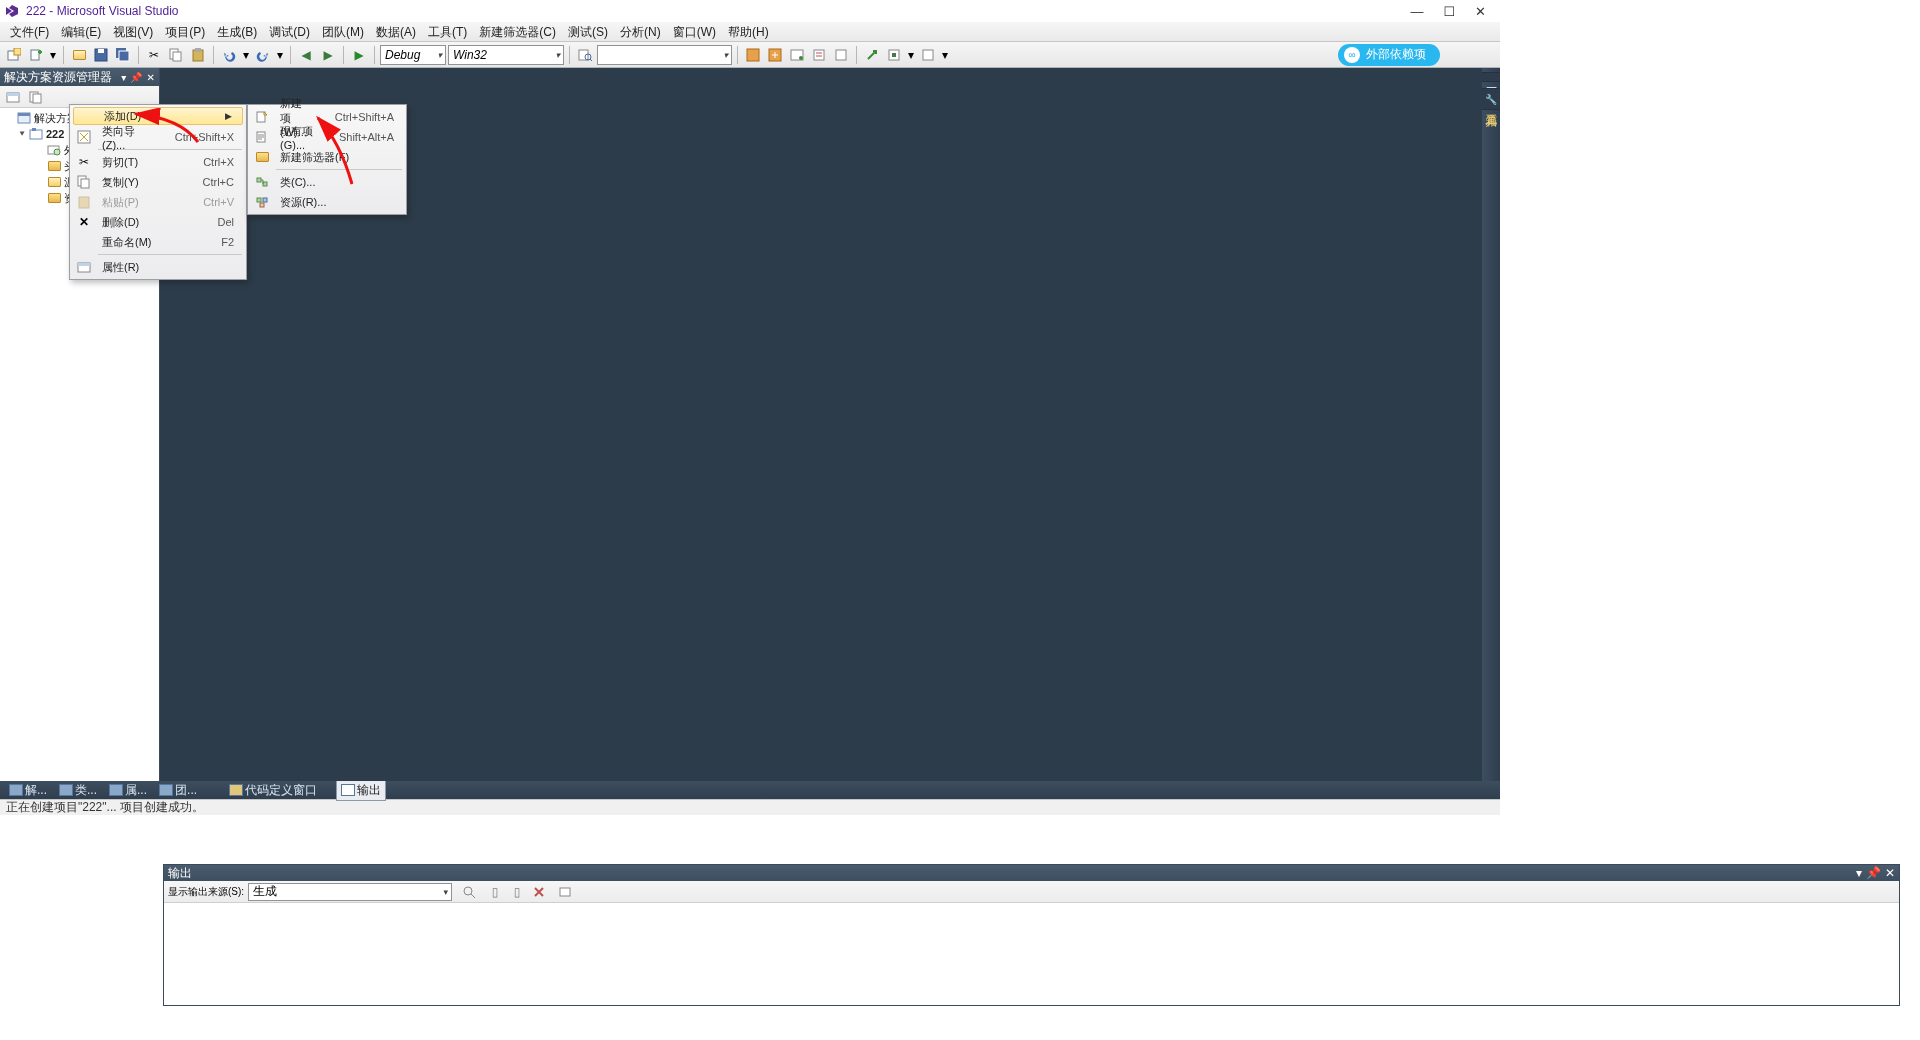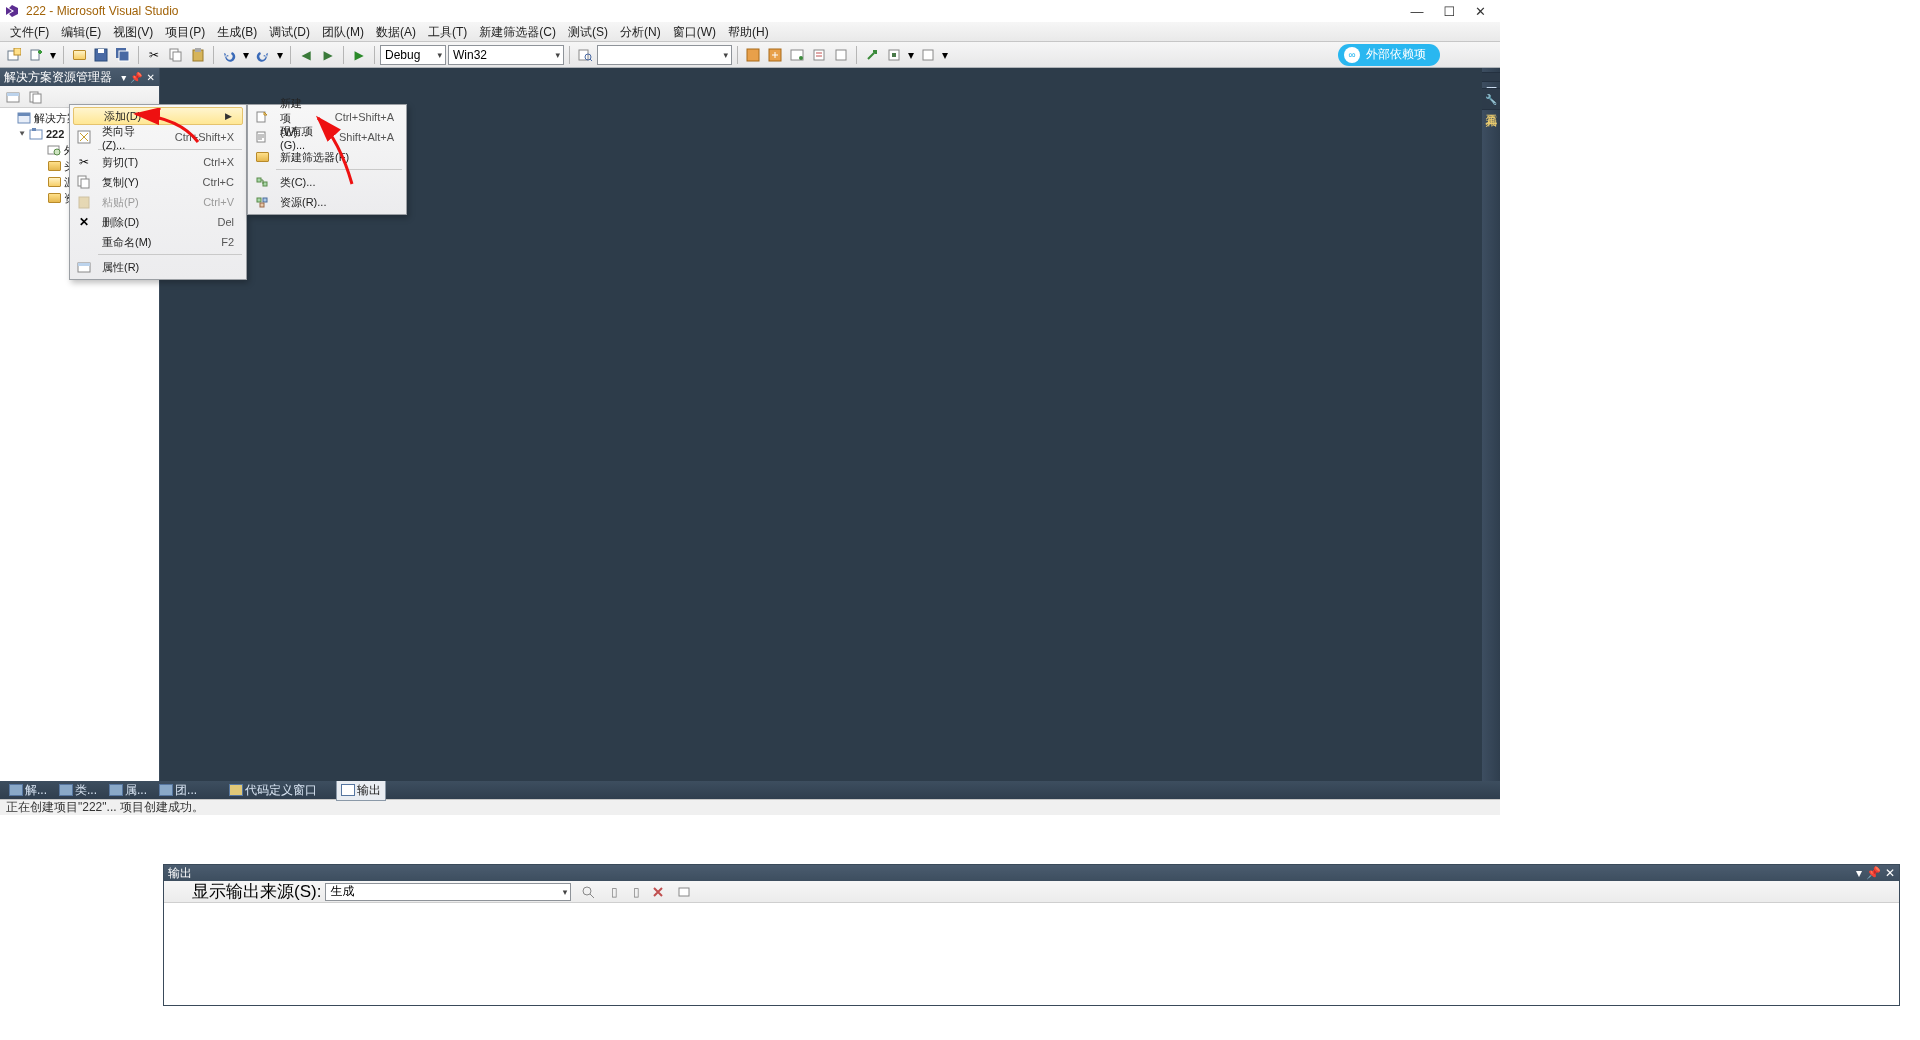--- a/index.html
+++ b/index.html
@@ -1,33 +1,33 @@
 <!DOCTYPE html>
 <html><head>
 <meta charset="utf-8">
 <style>
   * { box-sizing: border-box; margin: 0; padding: 0; font-family: "Microsoft YaHei", "Segoe UI", sans-serif; font-size: 12px; }
   html, body { width: 1500px; height: 815px; overflow: hidden; background: #fff; }
   
   
   .titlebar { height: 22px; background: #fff; display: flex; align-items: center; padding: 0 4px; border-bottom: 0 solid #ddd; }
   .titlebar .vs-logo { width: 16px; height: 16px; margin-right: 6px; display:flex; align-items:center; justify-content:center; color:#5c2d91;}
-  .titlebar .title-text { color:#a16207; }
+  .titlebar .title-text { color:#4c1d95; }
   .titlebar .winbtns { margin-left:auto; display:flex; gap: 20px; padding-right: 10px;}
   .titlebar .winbtns span { font-size: 13px; color:#333; cursor:default;}
   
   
   .menubar { height: 20px; background: linear-gradient(#f6f6f6, #e9e9e9); border-bottom: 1px solid #c6c6c6; display:flex; padding: 0 4px; }
   .menubar .item { padding: 2px 6px; color: #222; }
   
   
   .toolbar { height: 26px; background: linear-gradient(#f6f6f6, #e7e7e8); border-bottom: 1px solid #aeb3b8; display:flex; align-items:center; padding: 0 4px; gap:2px;}
   .toolbar .sep { width:1px; height:18px; background:#b6b6b6; margin: 0 3px;}
   .toolbar .btn { width:20px; height:20px; display:flex; align-items:center; justify-content:center; border:1px solid transparent; border-radius:2px; }
-  .toolbar .dd { border:1px solid #8e9399; background:#fff; height:20px; display:flex; align-items:center; padding:0 17px 0 4px; position:relative; font-size:11px;}
+  .toolbar .dd { border:1px solid #8e9399; background:#fff; height:20px; display:flex; align-items:center; padding:0 17px 0 4px; position:relative; font-size:11px;font-style:italic;}
   .toolbar .dd::after { content:"▾"; position:absolute; right:3px; font-size:9px; color:#444;}
   .toolbar .wide1 { width: 66px;}
   .toolbar .wide2 { width: 116px;}
   .toolbar .wide3 { width: 135px;}
   .upload-pill { margin-left:auto; display:flex; align-items:center; gap:6px; background:#29b7f0; color:#fff; border-radius:12px; height:22px; padding:0 14px 0 6px; margin-right: 56px;}
   .upload-pill .circ { width:16px; height:16px; border-radius:50%; background:#fff; color:#29b7f0; display:flex;align-items:center;justify-content:center; font-size:10px;}
   
   
   .main { display:flex; height: calc(100% - 22px - 20px - 26px - 18px - 16px); }
   
@@ -71,22 +71,22 @@
   .ctx2 { left: 247px; top: 104px; width: 160px;}
   
   
   .arrow-svg { position:absolute; pointer-events:none; }
   
   
   .output { position:absolute; left:162px; right:20px; bottom:0; height:142px; background:#fff; border:1px solid #3a4a5a; display:flex; flex-direction:column;}
   .output .ohdr { height:16px; background: linear-gradient(#4b5c6f,#3d4e5f); color:#fff; font-size:11px; display:flex; align-items:center; padding:0 4px;}
   .output .ohdr .tctrls{ margin-left:auto; display:flex; gap:4px;}
   .output .obar { height:22px; background: linear-gradient(#f6f6f6,#ececec); border-bottom:1px solid #cfcfcf; display:flex; align-items:center; padding:0 4px; gap:4px;}
-  .output .obar .lblb{ font-size:17px;margin-left:24px;}
-  .output .obar .osel { border:1px solid #8e9399; background:#fff; width:246px; height:18px; display:flex; align-items:center; padding:0 16px 0 4px; position:relative; font-size:11px;}
+  .output .obar .lblb{ font-size:10px;}
+  .output .obar .osel { border:1px solid #8e9399; background:#fff; width:204px; height:18px; display:flex; align-items:center; padding:0 16px 0 4px; position:relative; font-size:11px;}
   .output .obar .osel::after{ content:"▾"; position:absolute; right:3px; font-size:9px; color:#444;}
   .output .obar .ob { width:18px; height:18px; display:flex; align-items:center; justify-content:center;}
   .output .obody { flex:1; background:#fff;}
   
   
   .bottomtabs { height:18px; background: linear-gradient(#3d4e5f,#2f3e4e); display:flex; align-items:center; padding:0 4px; gap:2px; color:#d8e4f2; font-size:11px;}
   .bottomtabs .bt { padding:1px 4px; display:flex; align-items:center; gap:2px; border:1px solid transparent;}
   .bottomtabs .bt .bico{ width:14px; height:12px; background:#8aa9c8; border:1px solid #5676a0;}
   .bottomtabs .bt.active { background:#e9edf2; color:#222; border-color:#8b99a8;}
   .bottomtabs .grpR { margin-left: 20px; display:flex; gap:14px;}

